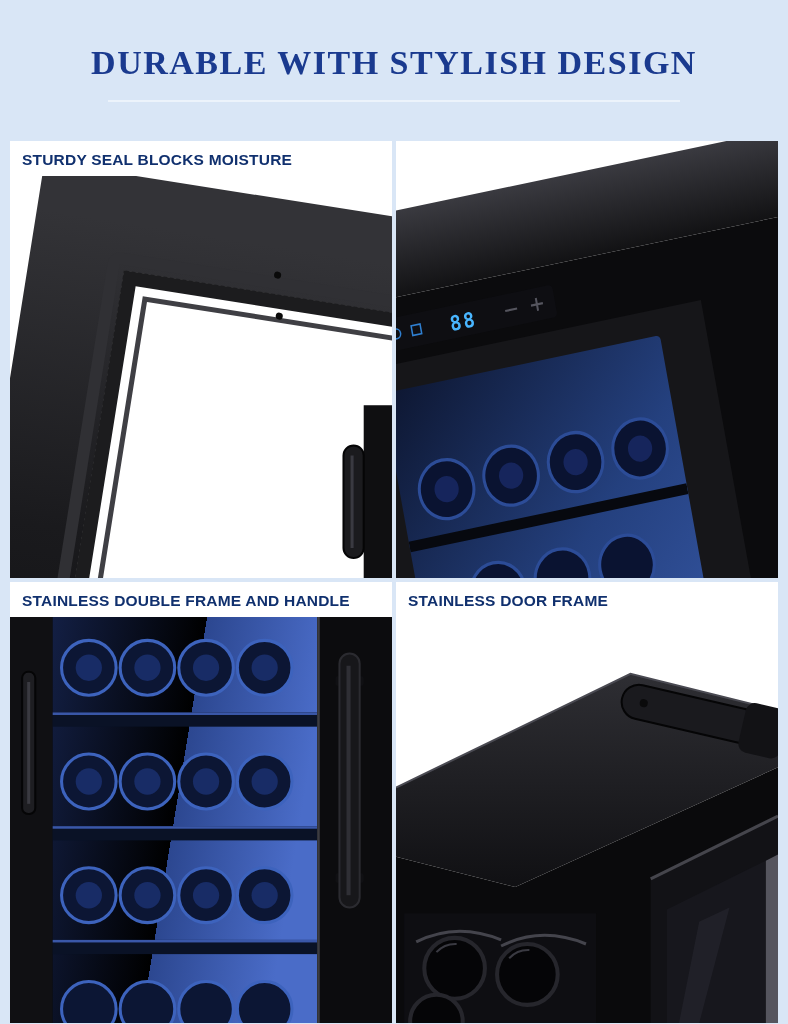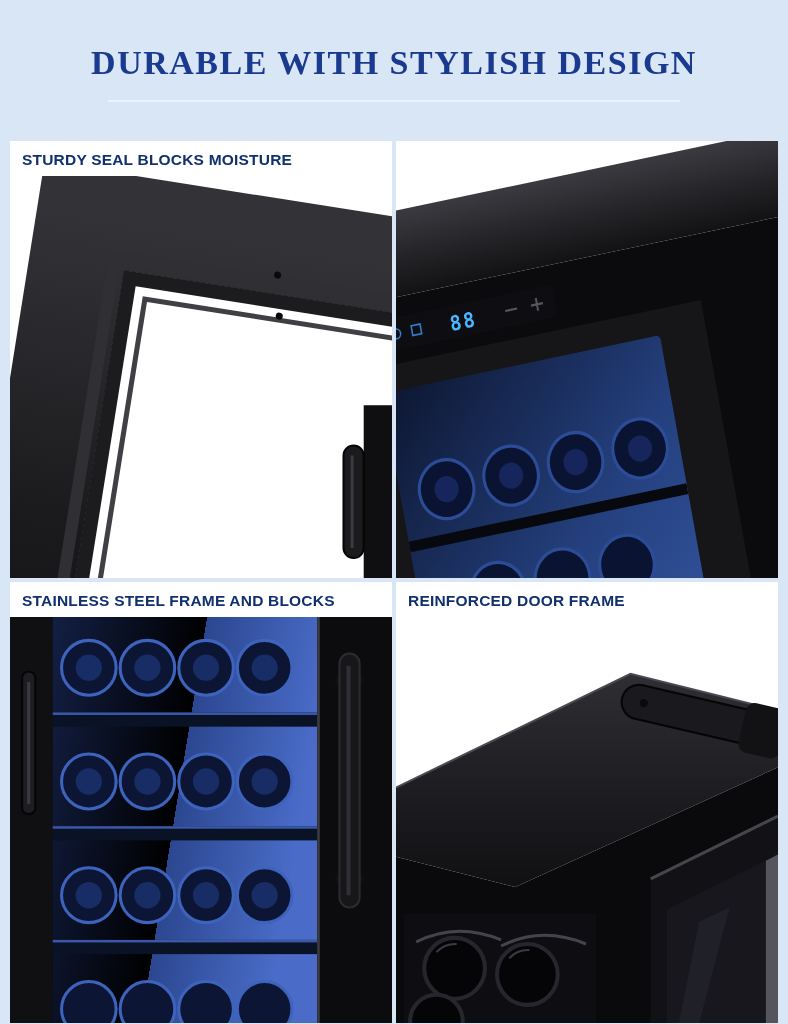--- a/index.html
+++ b/index.html
@@ -124,21 +124,21 @@
               <text x="62" y="149" font-family="DejaVu Sans Mono, monospace" font-size="19" font-weight="bold" letter-spacing="2" fill="#49b6ff">88</text>
               <path d="M118 141 h12" stroke="#55555e" stroke-width="2"></path>
               <path d="M144 141 h12 M150 135 v12" stroke="#55555e" stroke-width="2"></path>
             </g>
           </g>
         </svg>
       </div>
     </div>
 
     <div class="panel">
-      <div class="panel-label">STAINLESS STEEL FRAME AND BLOCKS</div>
+      <div class="panel-label">STAINLESS DOUBLE FRAME AND HANDLE</div>
       <div class="photo">
         <svg viewBox="0 0 378 400" preserveAspectRatio="none">
           <defs>
             <linearGradient id="g3blue" x1="0" y1="0" x2="1" y2="0.25">
               <stop offset="0" stop-color="#131f44"></stop>
               <stop offset="0.55" stop-color="#2c4globe"></stop>
               <stop offset="0.55" stop-color="#2c4790"></stop>
               <stop offset="1" stop-color="#4a6cc8"></stop>
             </linearGradient>
           </defs>
@@ -199,21 +199,21 @@
             <rect x="322" y="58" width="28" height="10" rx="3" fill="#101013"></rect>
             <rect x="322" y="252" width="28" height="10" rx="3" fill="#101013"></rect>
             <rect x="326" y="36" width="20" height="250" rx="10" fill="#17171a" stroke="#2b2b30" stroke-width="2"></rect>
             <rect x="333" y="48" width="4" height="226" fill="#3a3a41" opacity="0.7"></rect>
           </g>
         </svg>
       </div>
     </div>
 
     <div class="panel">
-      <div class="panel-label">REINFORCED DOOR FRAME</div>
+      <div class="panel-label">STAINLESS DOOR FRAME</div>
       <div class="photo">
         <svg viewBox="0 0 378 400" preserveAspectRatio="none">
           <defs>
             <linearGradient id="g4top" x1="0" y1="0" x2="0" y2="1">
               <stop offset="0" stop-color="#2e2e33"></stop>
               <stop offset="1" stop-color="#101013"></stop>
             </linearGradient>
           </defs>
           <rect width="378" height="400" fill="#ffffff"></rect>
           <polygon points="0,168 232,56 378,92 378,148 118,266 0,236" fill="url(#g4top)"></polygon>

